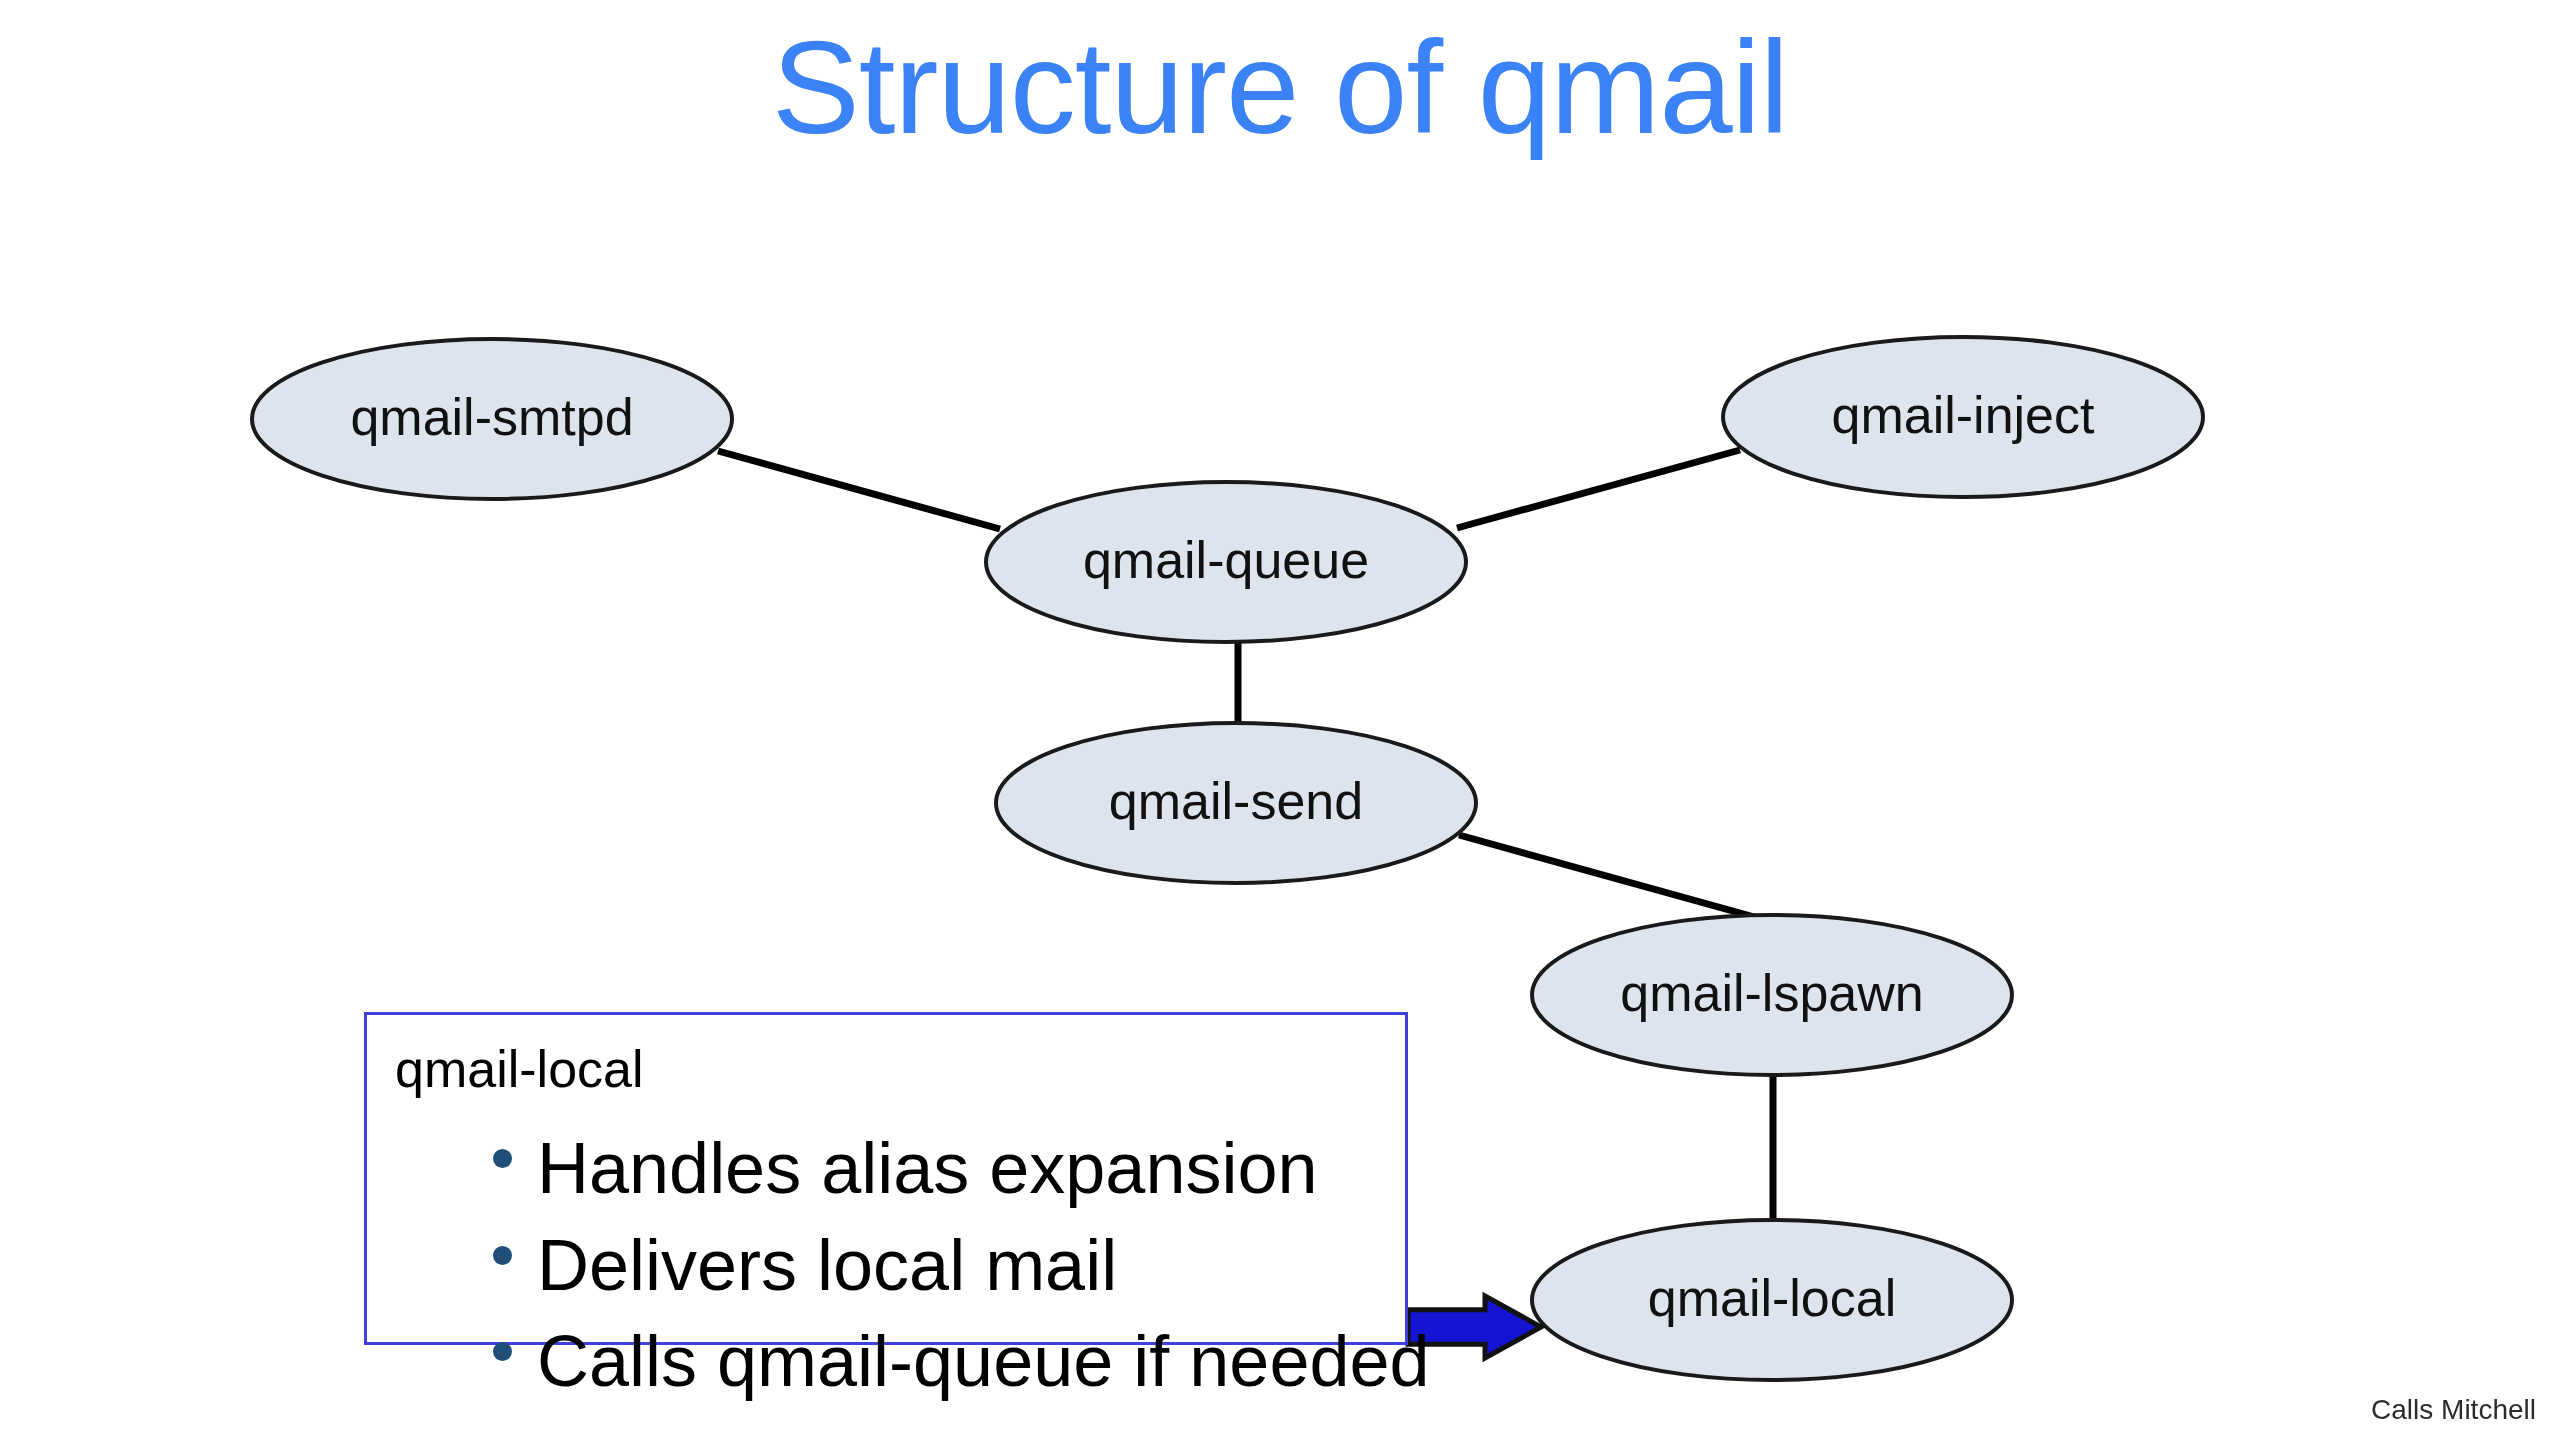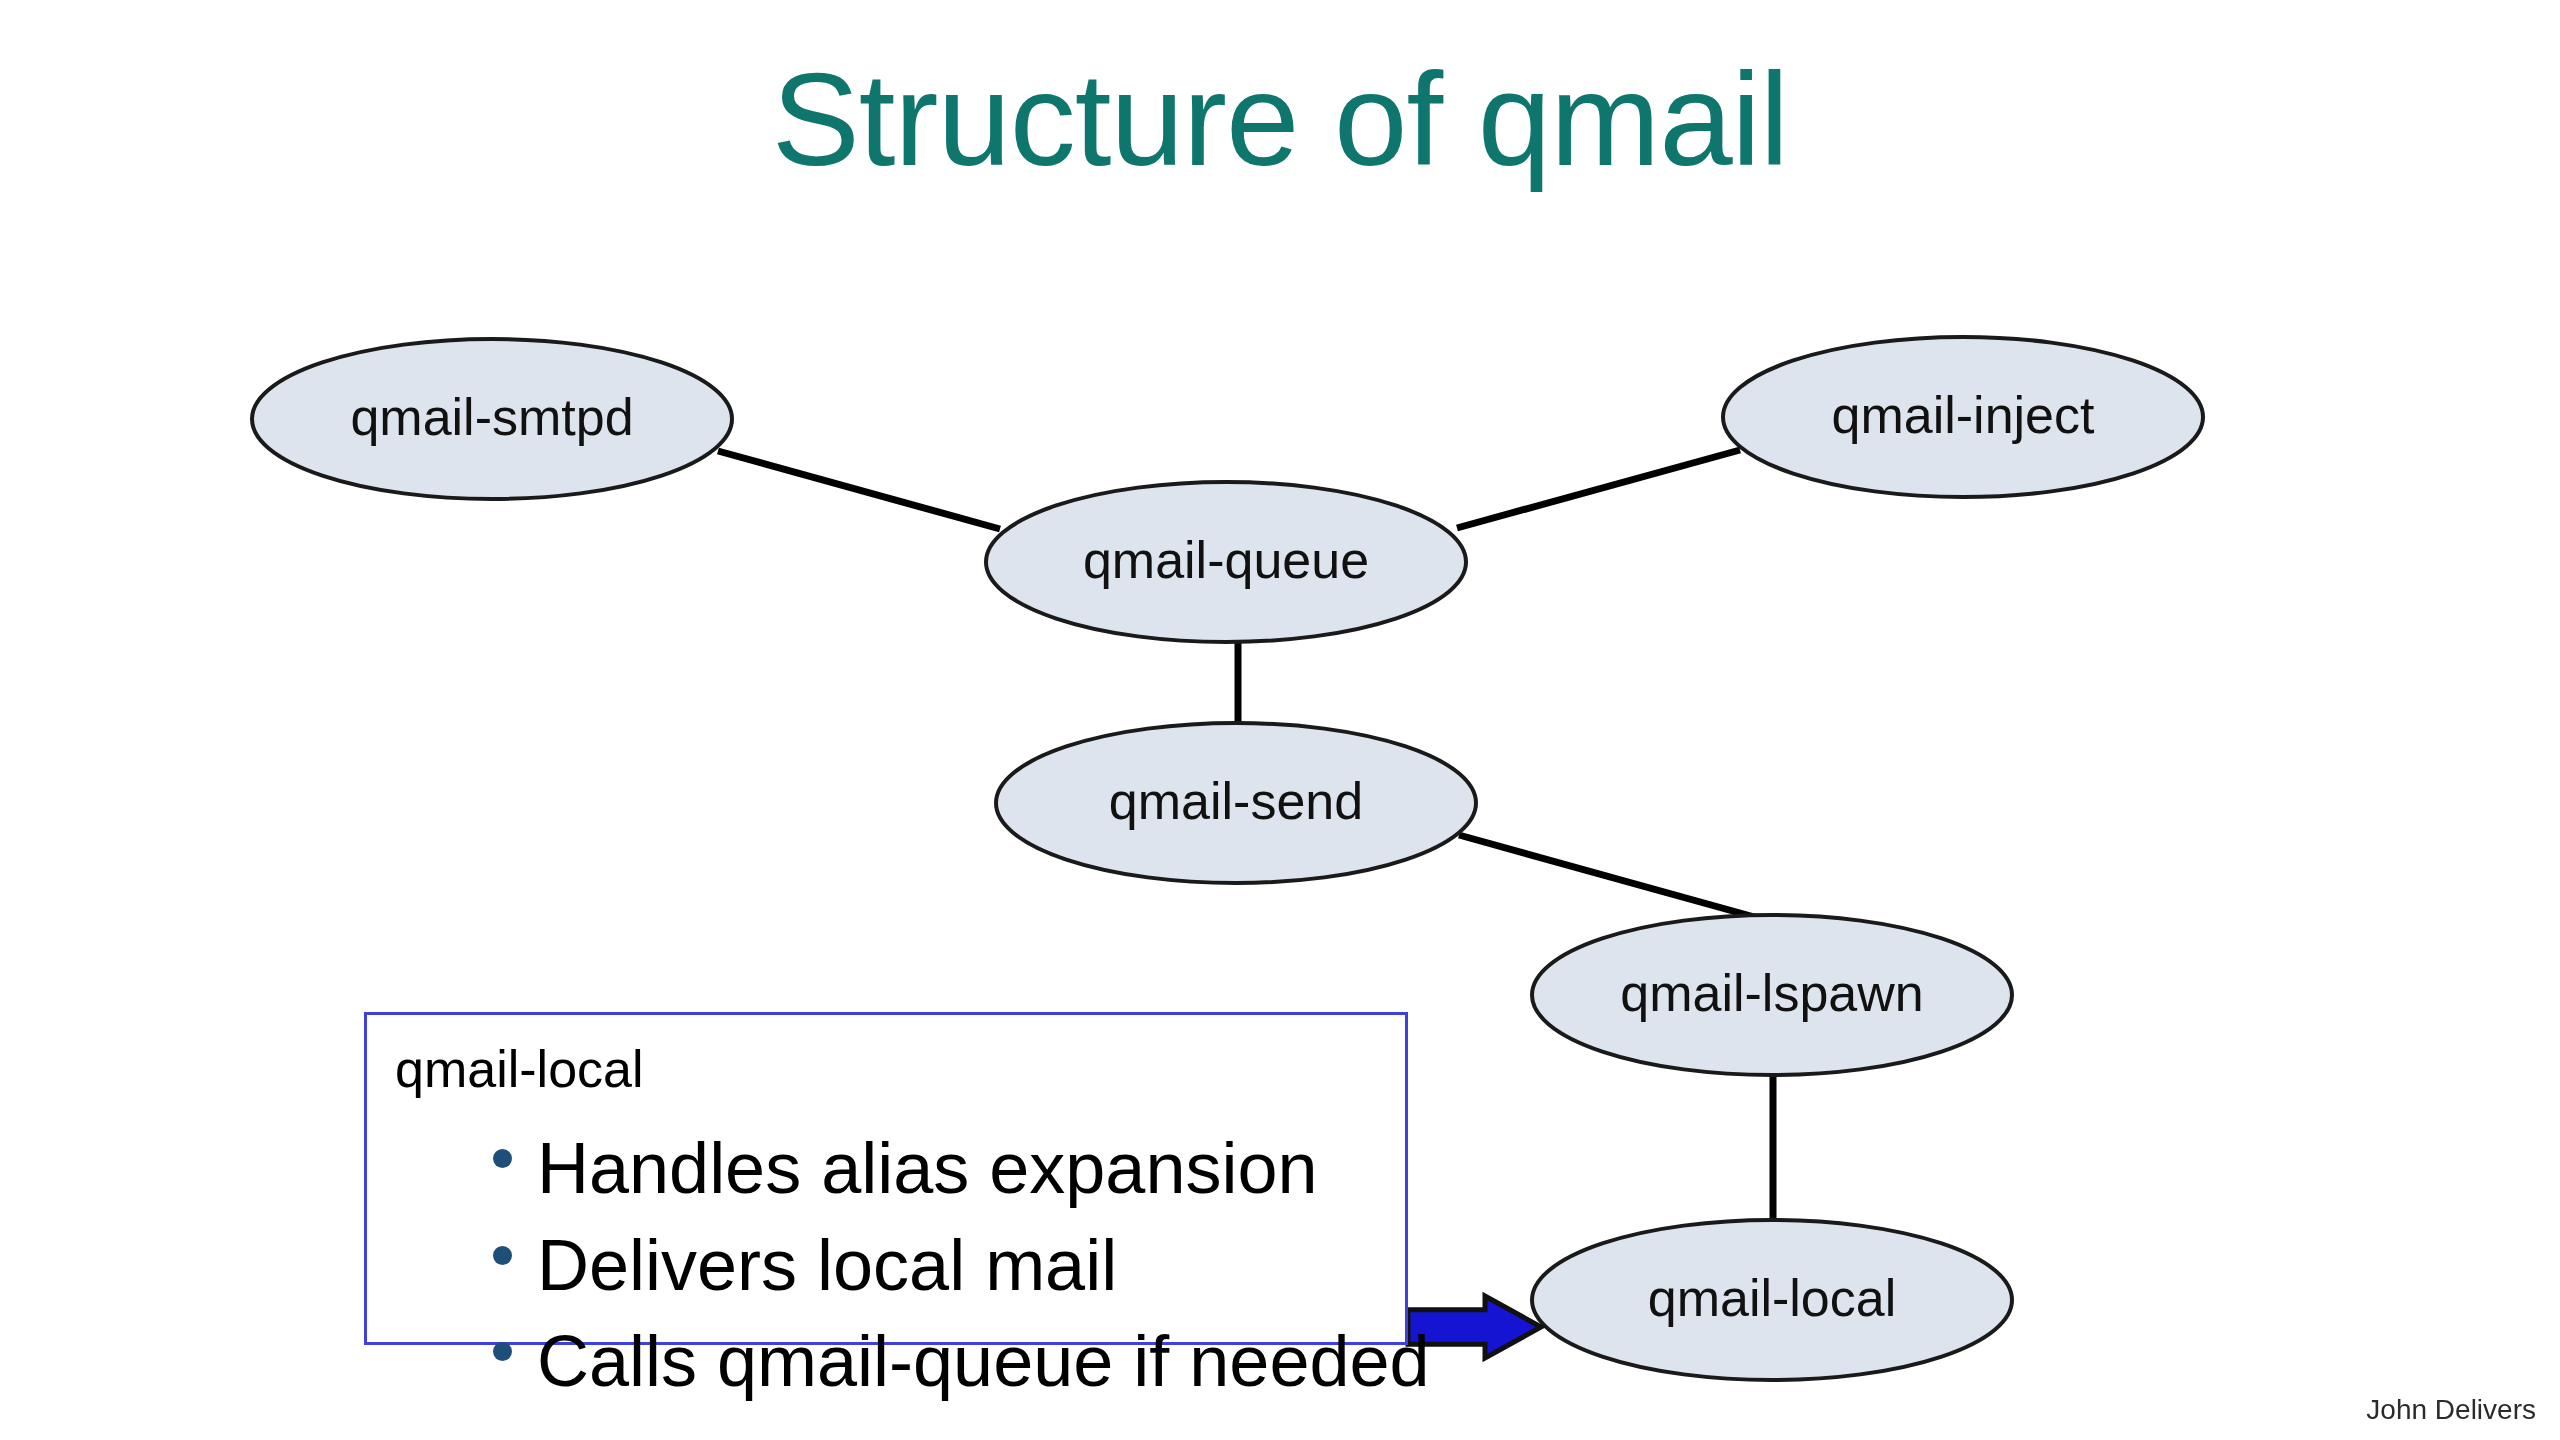--- a/index.html
+++ b/index.html
@@ -30,23 +30,22 @@
   #slide-title {
     position: absolute;
     left: 0;
     top: 22px;
     width: 2560px;
     text-align: center;
     font-size: 132px;
     line-height: 1.0;
     font-weight: 400;
     letter-spacing: -1px;
-    color: #0f766e;
+    color: #3b82f6;
     white-space: nowrap;
-    margin-top: 32px;
   }
 
   
   #diagram-svg {
     position: absolute;
     left: 0;
     top: 0;
     width: 2560px;
     height: 1440px;
   }
@@ -185,15 +184,15 @@
         <span class="bullet-dot"></span>
         <span>Delivers local mail</span>
       </li>
       <li>
         <span class="bullet-dot"></span>
         <span>Calls qmail-queue if needed</span>
       </li>
     </ul>
   </div>
 
-  <div id="footer-credit">John Delivers</div>
+  <div id="footer-credit">Calls Mitchell</div>
 
 </div>
 
 </body></html>

